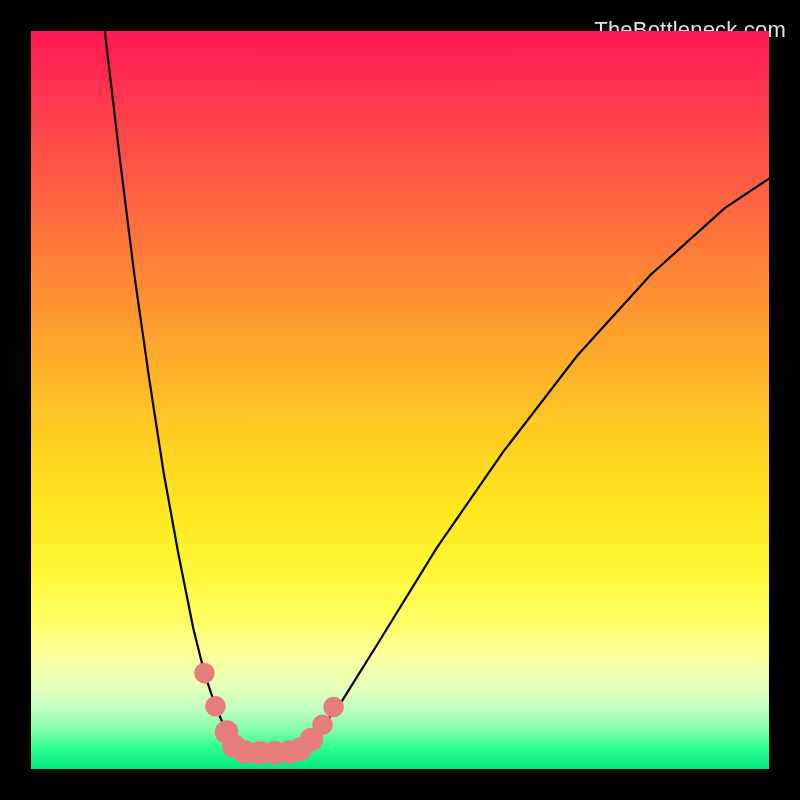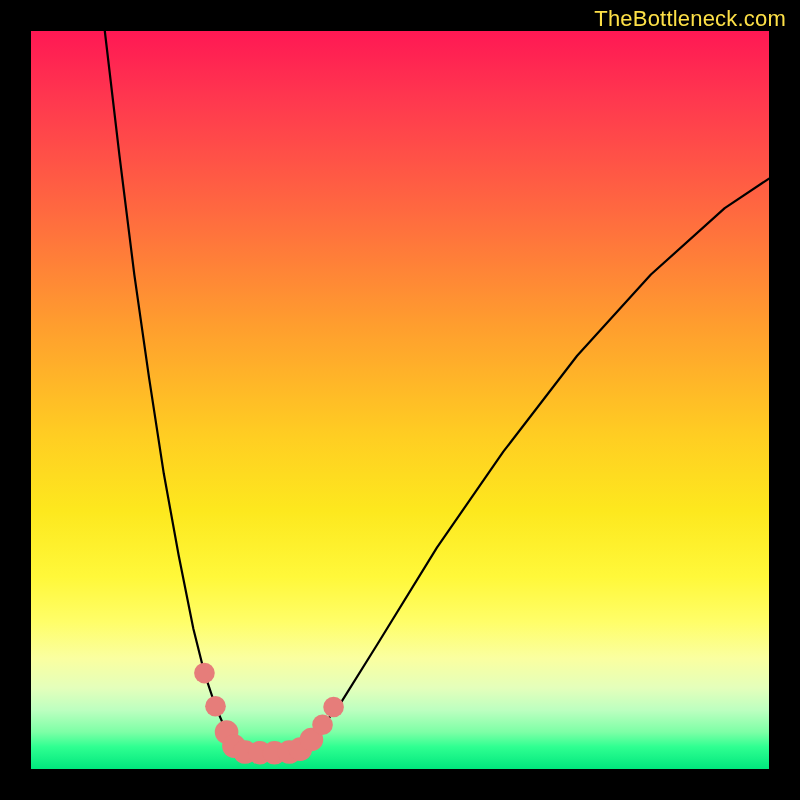--- a/index.html
+++ b/index.html
@@ -12,23 +12,23 @@
     overflow: hidden;
   }
   .outer {
     width: 800px;
     height: 800px;
     background: #000;
     position: relative;
   }
   .watermark {
     position: absolute;
-    top: 6px;
+    top: 17px;
     right: 14px;
-    color: #fde047;
+    color: #e5e5e5;
     font-size: 22px;
     font-weight: 400;
     letter-spacing: 0.2px;
     user-select: none;
   }
   .plot {
     position: absolute;
     left: 31px;
     top: 31px;
     width: 738px;

